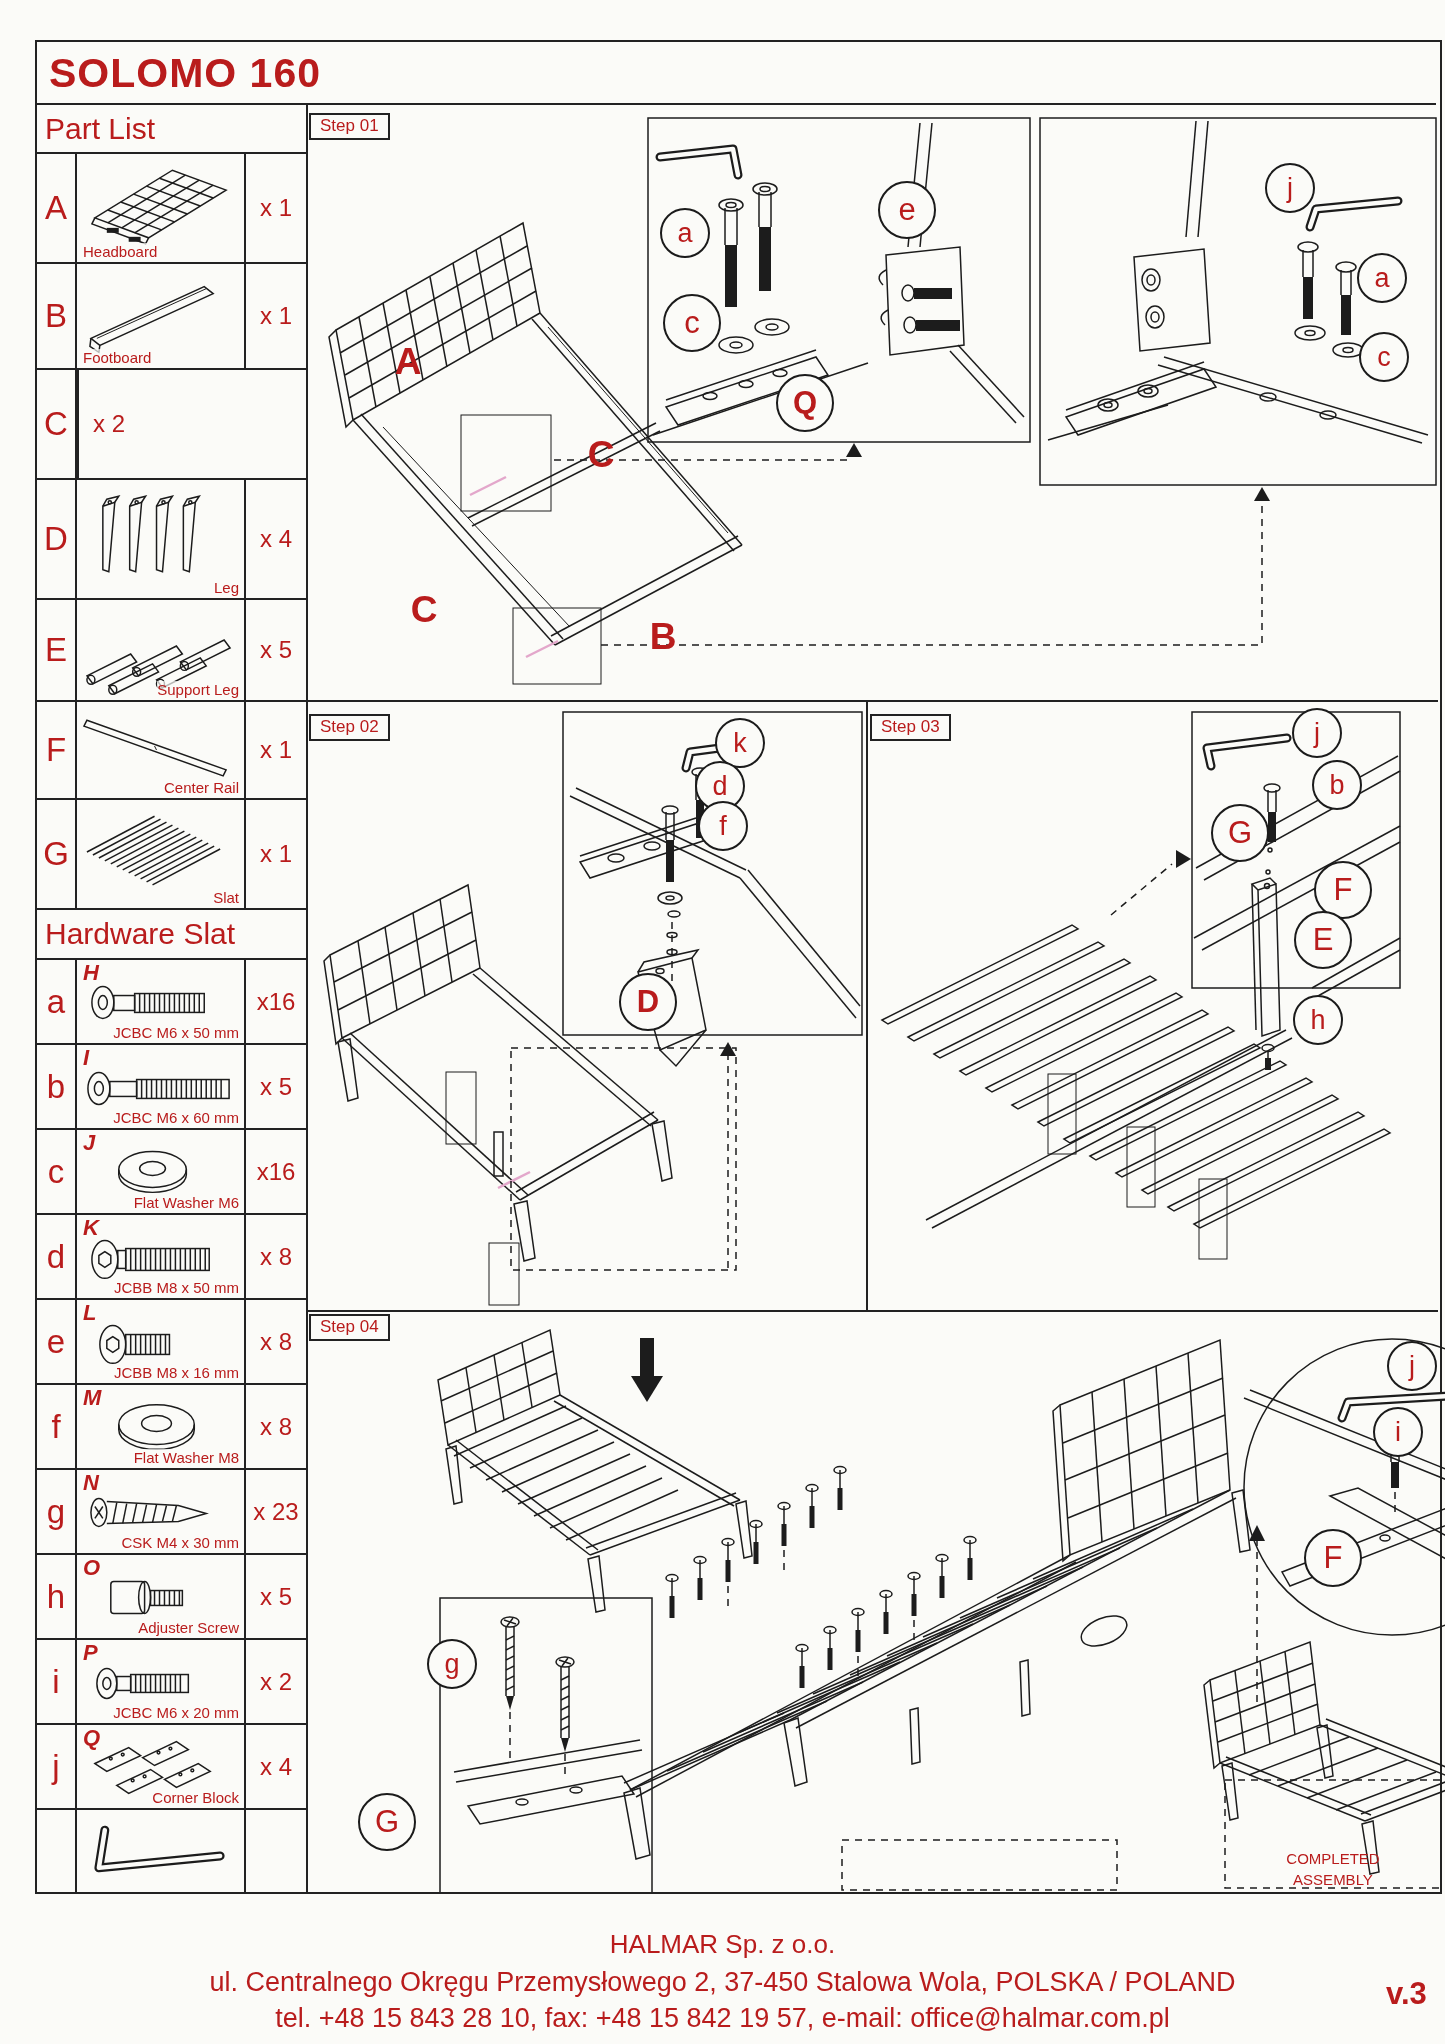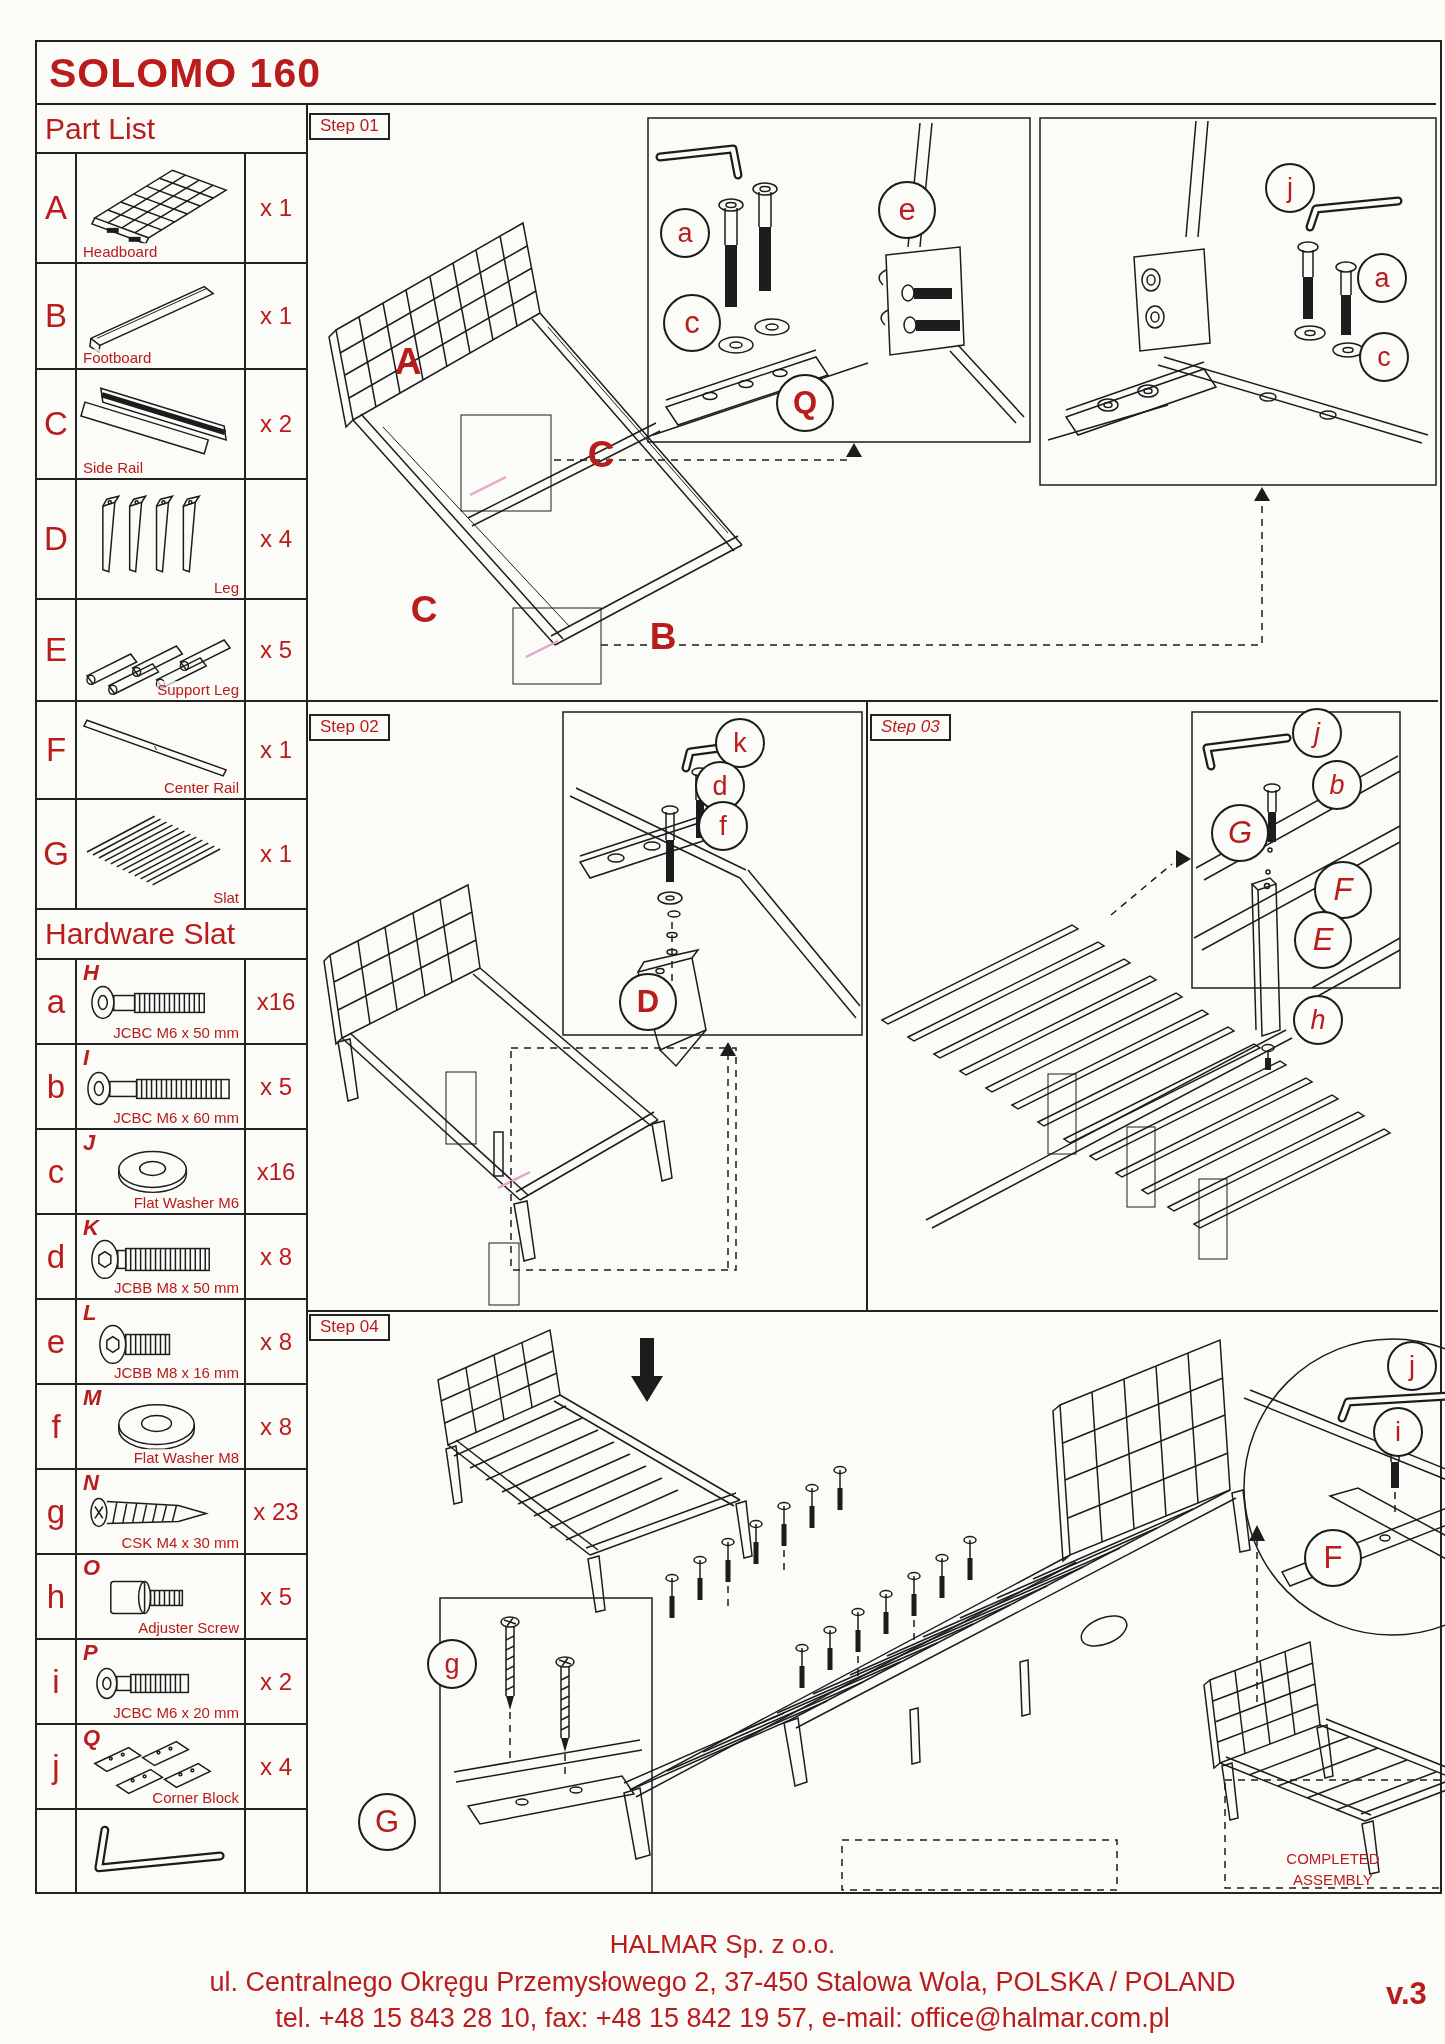--- a/index.html
+++ b/index.html
@@ -92,28 +92,20 @@
           <polyline points="14,70 13,78 22,84 23,77"></polyline>
           <line class="thin" x1="20" y1="70" x2="130" y2="20"></line>
         </svg>
         <span class="nm nl">Footboard</span>
       </div>
       <div class="cq">x 1</div>
     </div>
 
     <div class="row" style="height:110px">
       <div class="cl">C</div>
-      <div class="cm">
-        <svg class="art" viewBox="0 0 168 100">
-          <polygon points="8,28 132,66 128,80 4,42"></polygon>
-          <polygon class="fillk" points="26,18 150,56 148,61 24,23"></polygon>
-          <polygon points="24,14 148,52 150,66 26,28"></polygon>
-        </svg>
-        <span class="nm nl">Side Rail</span>
-      </div>
       <div class="cq">x 2</div>
     </div>
 
     <div class="row" style="height:120px">
       <div class="cl">D</div>
       <div class="cm">
         <svg class="art" viewBox="0 0 168 110">
           <g>
               <polygon points="26,22 38,18 32,88 26,86"></polygon>
               <polyline points="26,22 30,15 42,12 38,18"></polyline>
@@ -658,21 +650,21 @@
       <polyline points="352,350 368,366 398,330"></polyline>
       <ellipse cx="352" cy="271" rx="4" ry="2.5"></ellipse>
         <ellipse cx="347" cy="287" rx="4" ry="2.5"></ellipse>
     </svg>
     <div class="co" style="left:432px;top:43px;">k</div>
     <div class="co" style="left:412px;top:86px;">d</div>
     <div class="co" style="left:415px;top:126px;">f</div>
     <div class="co cu cb" style="left:340px;top:302px;">D</div>
   </div>
 
-  <div class="step" style="left:866px;top:700px;width:576px;height:610px;font-style:italic;">
+  <div class="step" style="left:866px;top:700px;width:576px;height:610px;">
     <div class="steplabel" style="left:4px;top:14px;">Step 03</div>
     <svg class="art" viewBox="0 0 576 610">
 
       <g>
         <polygon points="16,320 206,225 212,229 22,324"></polygon>
           <polygon points="42,337 232,242 238,246 48,341"></polygon>
         <polygon points="68,354 258,259 264,263 74,358"></polygon>
           <polygon points="94,371 284,276 290,280 100,375"></polygon>
         <polygon points="120,388 310,293 316,297 126,392"></polygon>
           <polygon points="146,405 336,310 342,314 152,409"></polygon>

